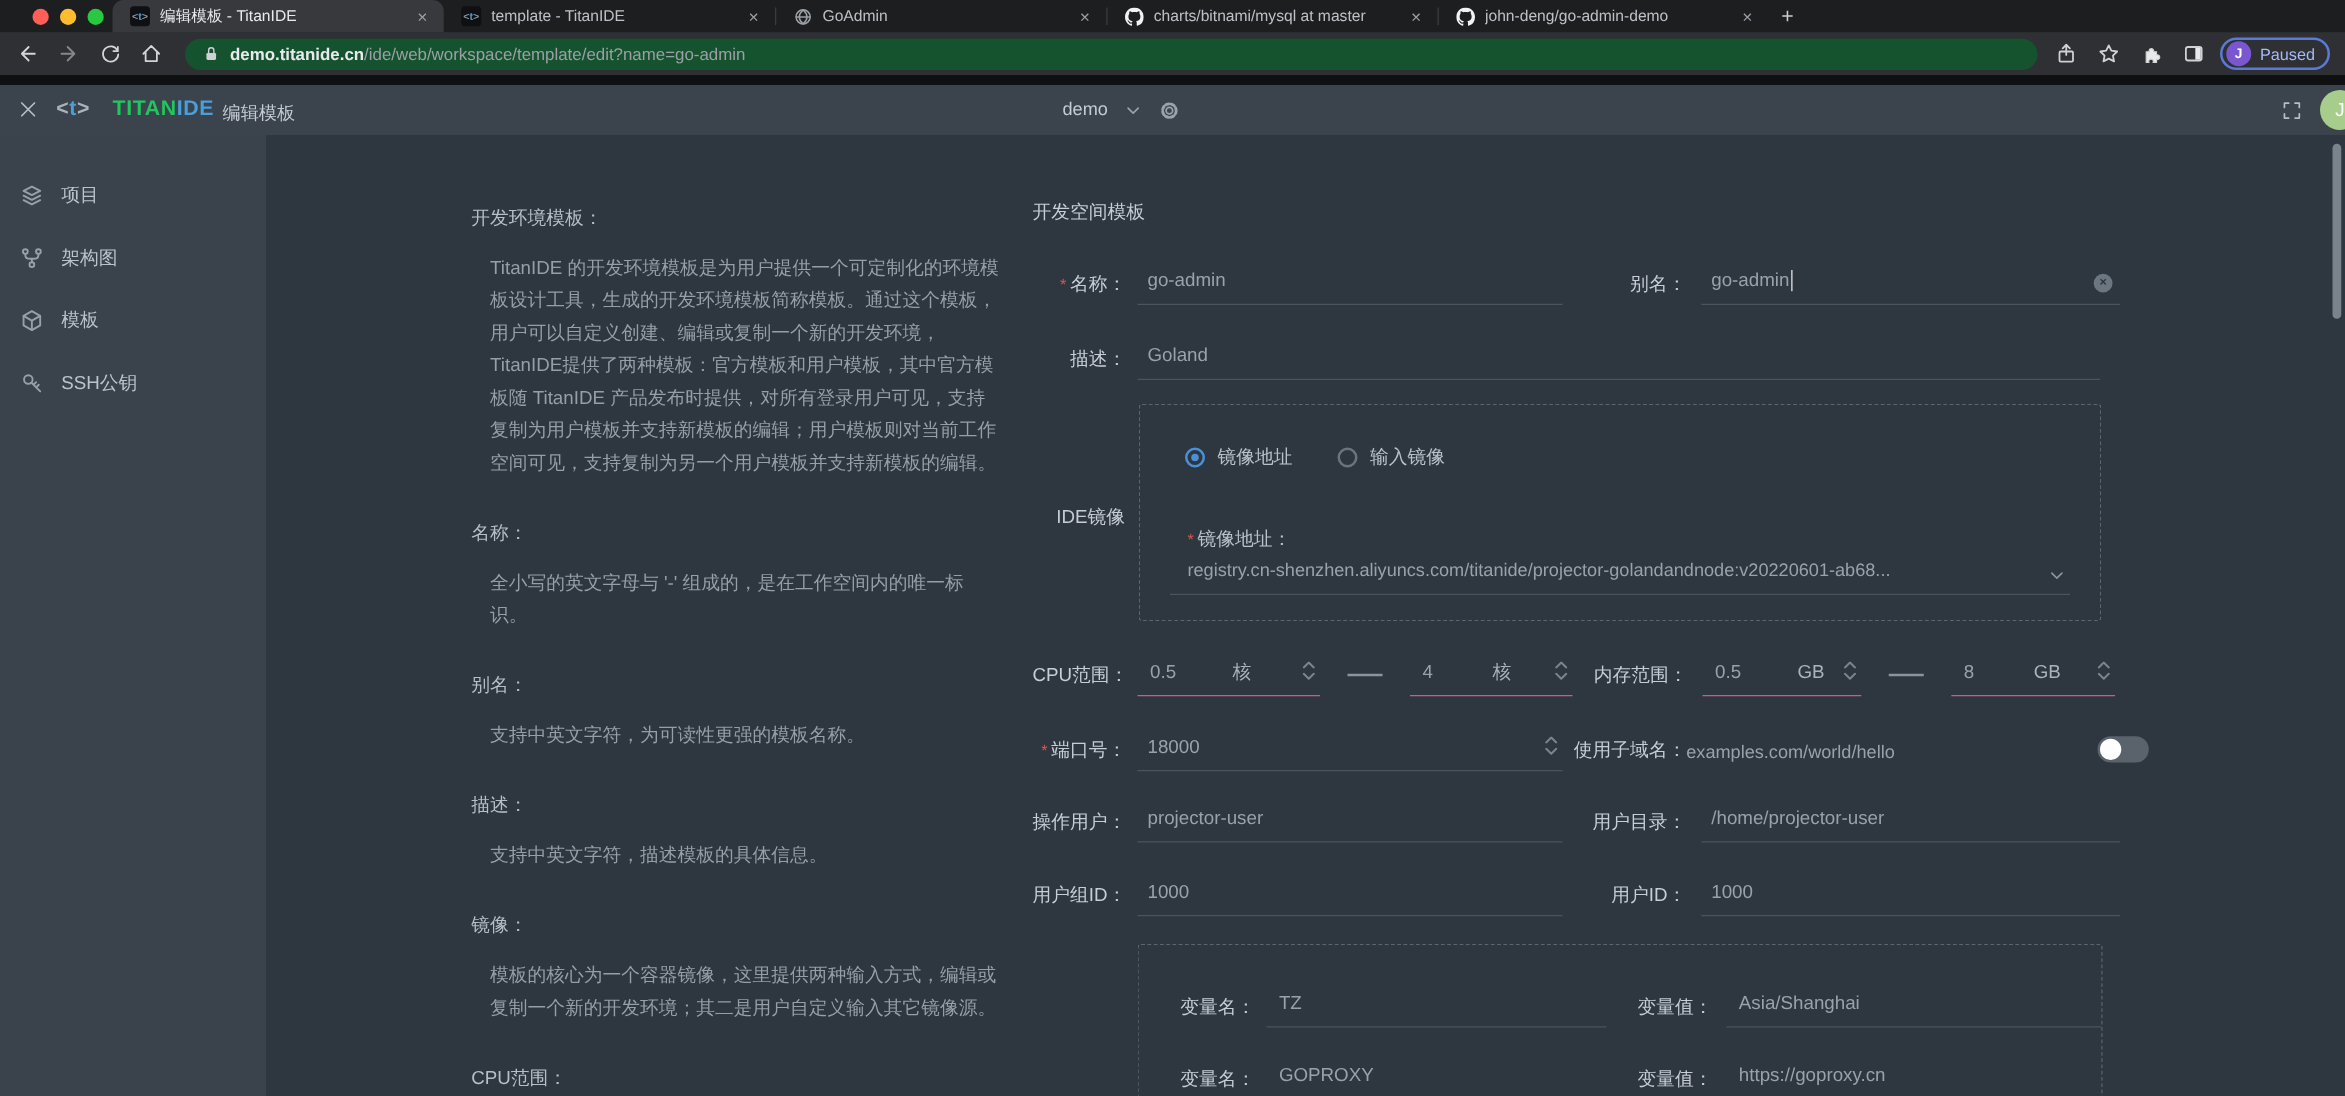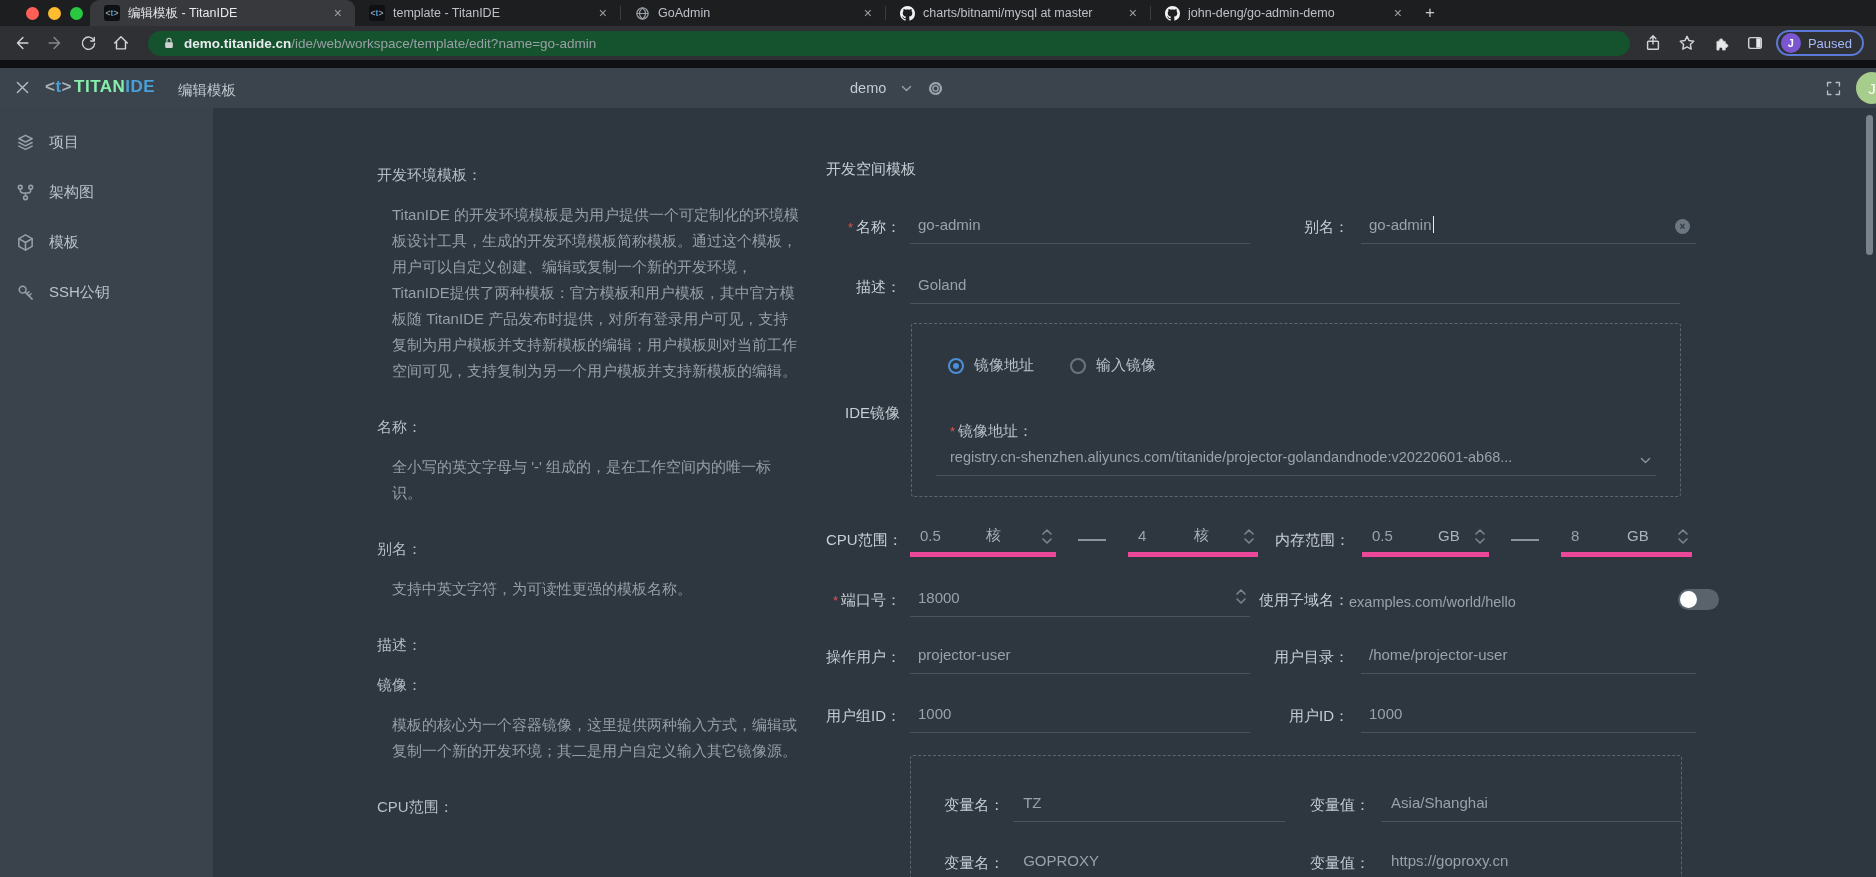--- a/index.html
+++ b/index.html
@@ -40,32 +40,32 @@
   .profile-status { color:#a5b8fa; font-size:13px; }
 
   .pageblack { position:absolute; left:0; top:60px; width:100%; height:8px; background:#0f1012; }
 
   
   .appheader { position:absolute; left:0; top:68px; width:100%; height:40px; background:#3b434c; }
   .hd-close { position:absolute; left:14px; top:11px; }
   .hd-close svg { stroke:#b6bdc4; }
   .logo { position:absolute; left:45px; top:9px; font-size:17px; font-weight:bold; letter-spacing:.5px; white-space:nowrap; }
   .logo .lt,.logo .gt { color:#aab3bb; } .logo .lt-t { color:#4a9fd8; }
-  .logo .titan { color:#86efac; margin-left:2px; } .logo .ide { color:#4a9fd8; }
+  .logo .titan { color:#22c55e; margin-left:18px; } .logo .ide { color:#4a9fd8; }
   .hd-title { position:absolute; left:178px; top:13px; font-size:14.5px; color:#c4cbd2; }
   .ws-group { position:absolute; left:850px; top:0; height:40px; display:flex; align-items:center; gap:14px; }
   .ws-name { color:#c4cbd2; font-size:14.5px; }
   .ws-group svg { stroke:#9aa3ab; }
   .hd-right { position:absolute; right:0; top:0; height:40px; display:flex; align-items:center; gap:14px; }
   .hd-right svg { stroke:#b6bdc4; }
   .hd-avatar { width:32px; height:32px; border-radius:50%; background:#a7cd8c; color:#fff; font-size:15px; display:flex; align-items:center; justify-content:center; margin-right:-12px; }
 
   
   .sidebar { position:absolute; left:0; top:108px; width:213px; height:769px; background:#3a424c; padding-top:10px; }
-  .side-item { height:48px; margin-bottom:2px; display:flex; align-items:center; gap:14px; padding-left:16px; color:#bac2ca; font-size:15px; }
+  .side-item { height:48px; margin-bottom:2px; display:flex; align-items:flex-end; gap:14px; padding-left:16px; color:#bac2ca; font-size:15px; }
   .side-item svg { stroke:#97a0a9; }
 
   
   .content { position:absolute; left:213px; top:108px; width:1663px; height:769px; background:#2e363f; overflow:hidden; }
   .scrollthumb { position:absolute; right:3px; top:7px; width:7px; height:140px; border-radius:4px; background:#7a828b; }
 
   
   .docs { position:absolute; left:164px; top:0; width:424px; padding-top:54px; }
   .doc-title { color:#b6bfc7; font-size:15px; line-height:26px; margin-bottom:14px; }
   .doc-body { color:#959fa8; font-size:15px; line-height:26px; padding-left:15px; margin-bottom:30px; }
@@ -94,21 +94,21 @@
   .radio-row { position:absolute; left:36px; top:32px; display:flex; align-items:center; gap:36px; }
   .radio-opt { display:flex; align-items:center; gap:10px; font-size:15px; color:#b9c2c9; }
   .radio { width:16px; height:16px; border-radius:50%; border:2px solid #6b737c; position:relative; }
   .radio.sel { border-color:#4a90d9; }
   .radio.sel::after { content:""; position:absolute; left:3px; top:3px; width:6px; height:6px; border-radius:50%; background:#4a90d9; }
   .img-addr-label { position:absolute; left:38px; top:98px; font-size:15px; color:#b9c2c9; }
   .img-addr-ctl { position:absolute; left:24px; top:120px; width:720px; border-bottom:1px solid #4a545e; height:32px; color:#98a2ab; font-size:14.5px; display:flex; align-items:center; padding:0 26px 6px 14px; white-space:nowrap; overflow:hidden; }
   .img-addr-ctl svg { position:absolute; right:4px; top:10px; stroke:#8b949c; }
 
   
-  .mini { border-bottom:5px solid #ec4899; height:34px; display:flex; align-items:center; color:#98a2ab; font-size:15px; padding:0 2px 4px 10px; position:relative; }
+  .mini { border-bottom:1px solid #ec4899; height:34px; display:flex; align-items:center; color:#98a2ab; font-size:15px; padding:0 2px 4px 10px; position:relative; }
   .mini .unit { position:absolute; left:76px; color:#aab3bb; }
   .mini.m2 .unit { left:66px; }
   .mini.w146 { width:146px; margin-left:9px; } .mini.w130 { width:130px; }
   .mini.w127 { width:127px; margin-left:12px; } .mini.w131 { width:131px; }
   .rangedash { width:28px; height:2px; background:#8b949c; margin:0 22px 16px 22px; align-self:flex-end; }
 
   .subval { color:#98a2ab; font-size:14.5px; padding-bottom:7px; white-space:nowrap; }
   .toggle { width:41px; height:21px; border-radius:11px; background:#5a626c; position:relative; margin:0 0 7px auto; }
   .toggle .knob { position:absolute; left:2px; top:2px; width:17px; height:17px; border-radius:50%; background:#fff; }
 
@@ -304,20 +304,21 @@
     <div class="scrollthumb"></div>
 
     <div class="docs">
       <div class="doc-title">开发环境模板：</div>
       <div class="doc-body">TitanIDE 的开发环境模板是为用户提供一个可定制化的环境模板设计工具，生成的开发环境模板简称模板。通过这个模板，用户可以自定义创建、编辑或复制一个新的开发环境，TitanIDE提供了两种模板：官方模板和用户模板，其中官方模板随 TitanIDE 产品发布时提供，对所有登录用户可见，支持复制为用户模板并支持新模板的编辑；用户模板则对当前工作空间可见，支持复制为另一个用户模板并支持新模板的编辑。</div>
       <div class="doc-title">名称：</div>
       <div class="doc-body">全小写的英文字母与 '-' 组成的，是在工作空间内的唯一标识。</div>
       <div class="doc-title">别名：</div>
       <div class="doc-body">支持中英文字符，为可读性更强的模板名称。</div>
       <div class="doc-title">描述：</div>
+      <div class="doc-body">支持中英文字符，描述模板的具体信息。</div>
       <div class="doc-title">镜像：</div>
       <div class="doc-body">模板的核心为一个容器镜像，这里提供两种输入方式，编辑或复制一个新的开发环境；其二是用户自定义输入其它镜像源。</div>
       <div class="doc-title">CPU范围：</div>
 
     </div>
 
     <div class="form">
       <div class="form-heading">开发空间模板</div>
 
       <div class="frow first">

